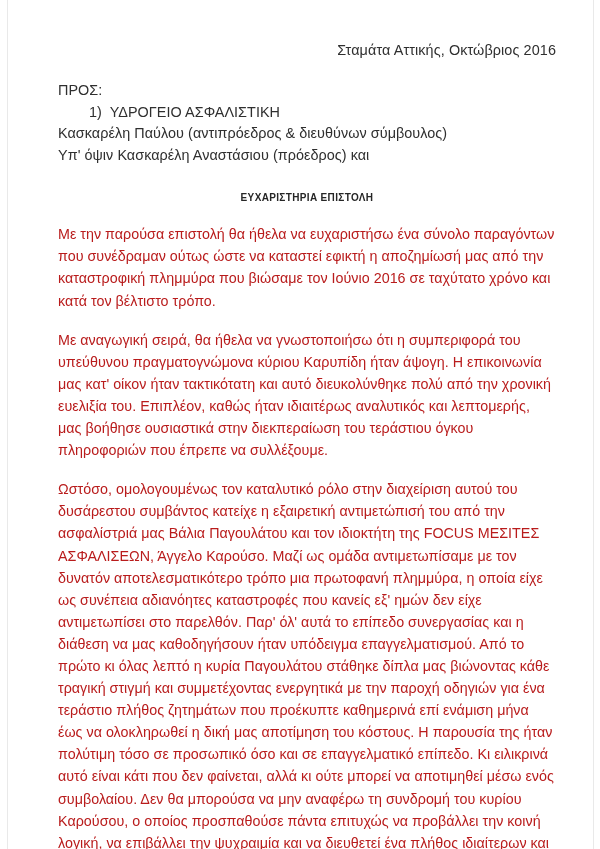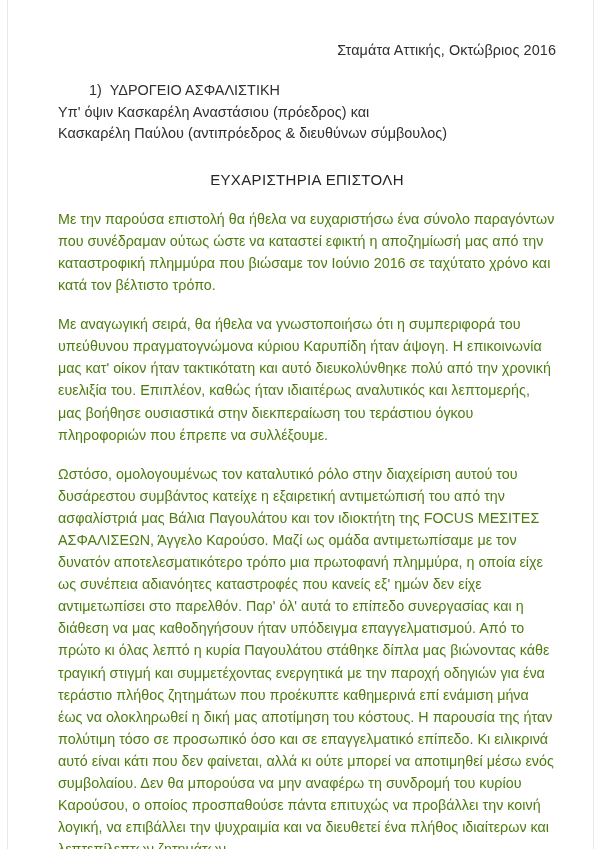--- a/index.html
+++ b/index.html
@@ -56,65 +56,65 @@
     font-size: 14.4px;
     line-height: 21.5px;
     color: #2f2f2f;
   }
   .recipients .line {
     white-space: pre;
     letter-spacing: .05px;
   }
   .recipients .line.indented {
     padding-left: 31px;
-    margin-top: 10px;
   }
 
   
   .letter-title {
     margin-top: 26px;
     text-align: center;
-    font-size: 15px;
-    font-weight: normal;
+    font-size: 10px;
+    font-weight: bold;
     letter-spacing: .35px;
     color: #262626;
   }
 
   
   .body-text {
     margin-top: 20px;
   }
   .body-text p {
     margin: 0 0 17px 0;
     font-size: 14.3px;
     line-height: 22.1px;
     text-align: left;
-    color: #4d7c0f;
+    color: #b91c1c;
     letter-spacing: .02px;
   }
   .body-text p:last-child {
     margin-bottom: 0;
   }
 </style>
 </head>
 <body>
 
 <div class="page">
 
   <div class="scan-edge-left"></div>
   <div class="scan-edge-right"></div>
 
   <div class="content">
 
     <div class="dateline">Σταμάτα Αττικής, Οκτώβριος 2016</div>
 
     <div class="recipients">
+      <div class="line">ΠΡΟΣ:</div>
       <div class="line indented">1)  ΥΔΡΟΓΕΙΟ ΑΣΦΑΛΙΣΤΙΚΗ</div>
+      <div class="line">Κασκαρέλη Παύλου (αντιπρόεδρος &amp; διευθύνων σύμβουλος)</div>
       <div class="line">Υπ' όψιν Κασκαρέλη Αναστάσιου (πρόεδρος) και</div>
-      <div class="line">Κασκαρέλη Παύλου (αντιπρόεδρος &amp; διευθύνων σύμβουλος)</div>
     </div>
 
     <div class="letter-title">ΕΥΧΑΡΙΣΤΗΡΙΑ ΕΠΙΣΤΟΛΗ</div>
 
     <div class="body-text">
       <p>Με την παρούσα επιστολή θα ήθελα να ευχαριστήσω ένα σύνολο παραγόντων που συνέδραμαν ούτως ώστε να καταστεί εφικτή η αποζημίωσή μας από την καταστροφική πλημμύρα που βιώσαμε τον Ιούνιο 2016 σε ταχύτατο χρόνο και κατά τον βέλτιστο τρόπο.</p>
       <p>Με αναγωγική σειρά, θα ήθελα να γνωστοποιήσω ότι η συμπεριφορά του υπεύθυνου πραγματογνώμονα κύριου Καρυπίδη ήταν άψογη. Η επικοινωνία μας κατ' οίκον ήταν τακτικότατη και αυτό διευκολύνθηκε πολύ από την χρονική ευελιξία του. Επιπλέον, καθώς ήταν ιδιαιτέρως αναλυτικός και λεπτομερής, μας βοήθησε ουσιαστικά στην διεκπεραίωση του τεράστιου όγκου πληροφοριών που έπρεπε να συλλέξουμε.</p>
       <p>Ωστόσο, ομολογουμένως τον καταλυτικό ρόλο στην διαχείριση αυτού του δυσάρεστου συμβάντος κατείχε η εξαιρετική αντιμετώπισή του από την ασφαλίστριά μας Βάλια Παγουλάτου και τον ιδιοκτήτη της FOCUS ΜΕΣΙΤΕΣ ΑΣΦΑΛΙΣΕΩΝ, Άγγελο Καρούσο. Μαζί ως ομάδα αντιμετωπίσαμε με τον δυνατόν αποτελεσματικότερο τρόπο μια πρωτοφανή πλημμύρα, η οποία είχε ως συνέπεια αδιανόητες καταστροφές που κανείς εξ' ημών δεν είχε αντιμετωπίσει στο παρελθόν. Παρ' όλ' αυτά το επίπεδο συνεργασίας και η διάθεση να μας καθοδηγήσουν ήταν υπόδειγμα επαγγελματισμού. Από το πρώτο κι όλας λεπτό η κυρία Παγουλάτου στάθηκε δίπλα μας βιώνοντας κάθε τραγική στιγμή και συμμετέχοντας  ενεργητικά με την παροχή οδηγιών για ένα τεράστιο πλήθος ζητημάτων που προέκυπτε καθημερινά επί ενάμιση μήνα έως να ολοκληρωθεί η δική μας αποτίμηση του κόστους. Η παρουσία της ήταν πολύτιμη τόσο σε προσωπικό όσο και σε επαγγελματικό επίπεδο. Κι ειλικρινά αυτό είναι κάτι που δεν φαίνεται, αλλά κι ούτε μπορεί να αποτιμηθεί μέσω ενός συμβολαίου. Δεν θα μπορούσα να μην αναφέρω τη συνδρομή του κυρίου Καρούσου, ο οποίος προσπαθούσε πάντα επιτυχώς να προβάλλει την κοινή λογική, να επιβάλλει την ψυχραιμία και να διευθετεί ένα πλήθος ιδιαίτερων και λεπτεπίλεπτων ζητημάτων.</p>
     </div>
 

